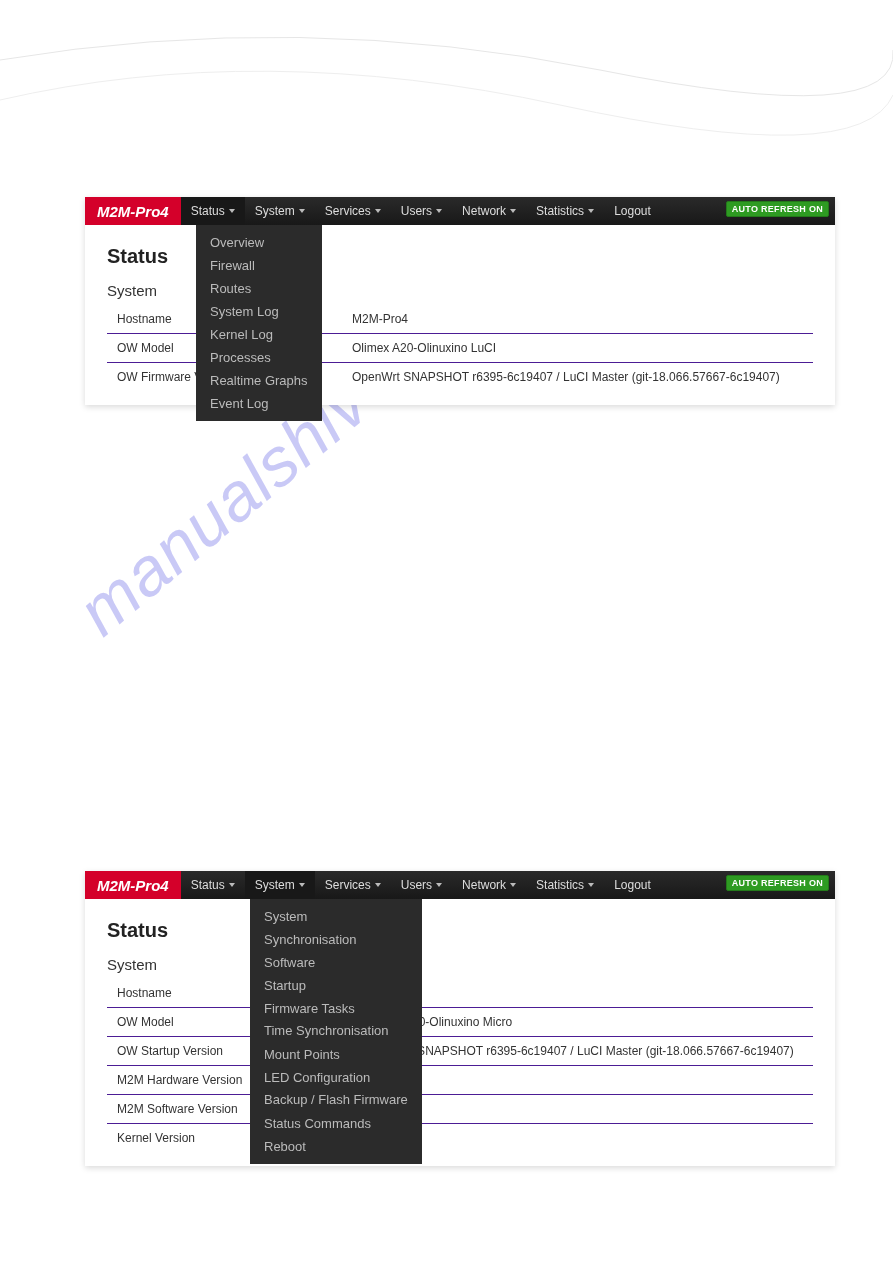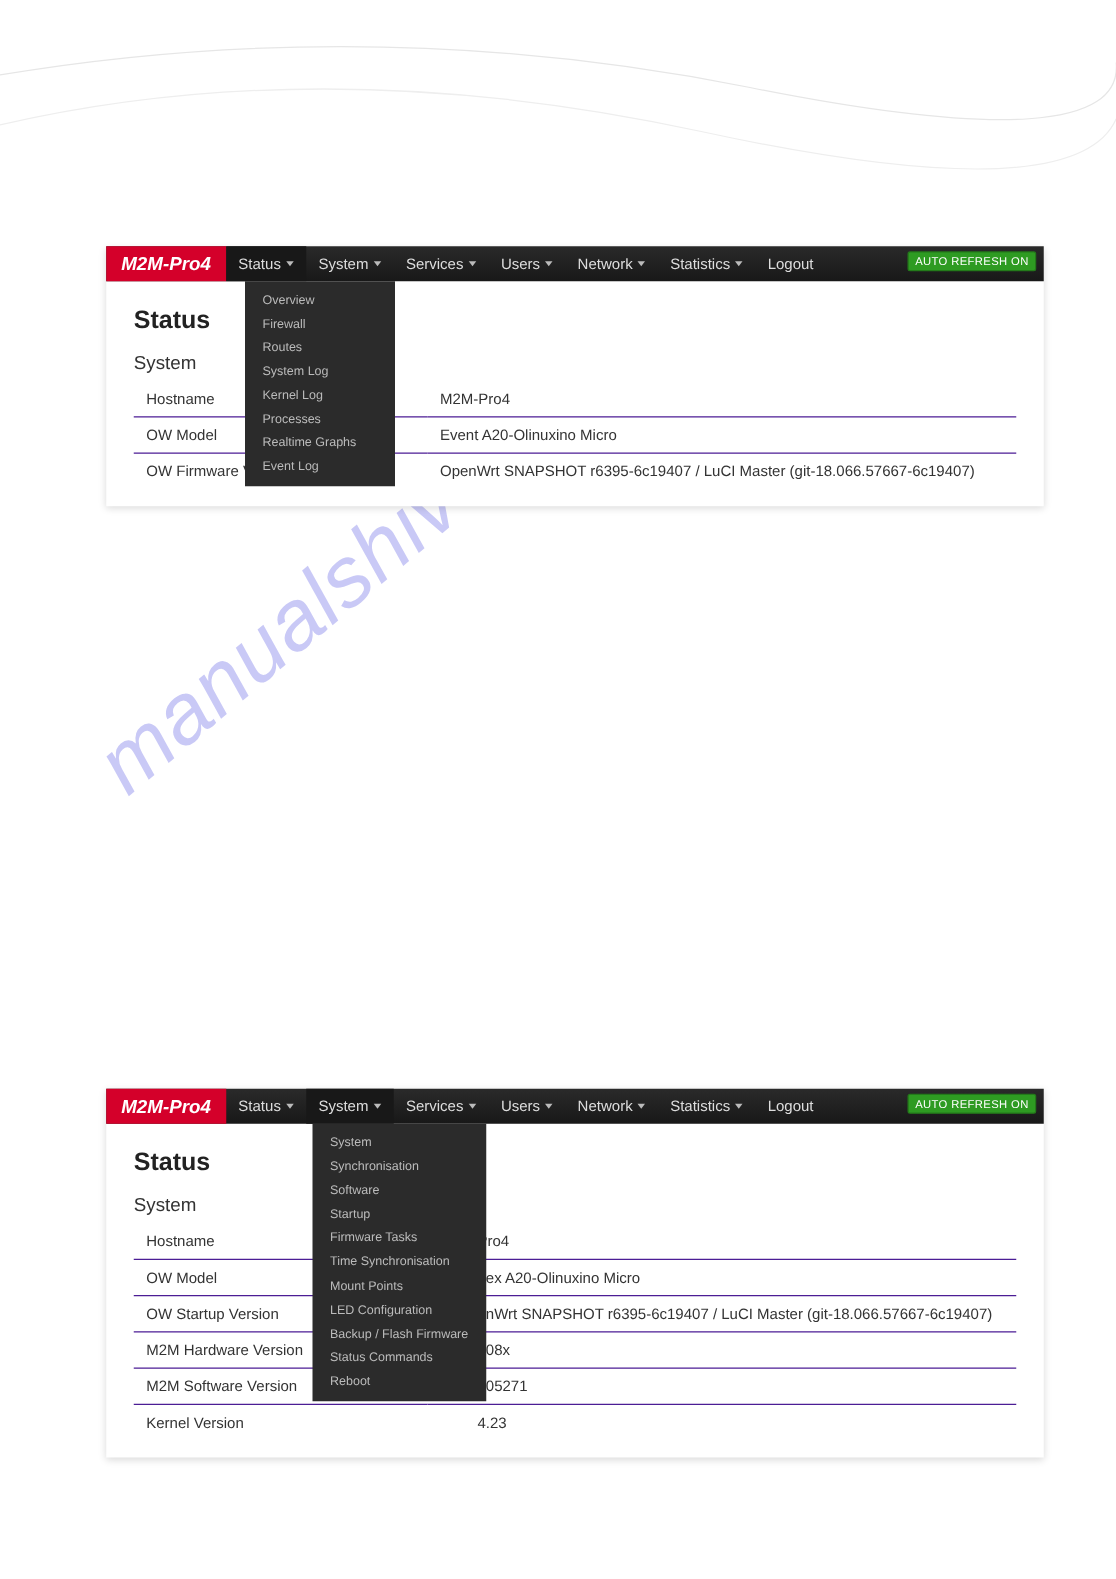--- a/index.html
+++ b/index.html
@@ -10,24 +10,24 @@
   .wave { position: absolute; top: 0; left: 0; width: 893px; height: 160px; pointer-events: none; }
 
   .panel { position: absolute; left: 85px; width: 750px; background: #fff; box-shadow: 0 2px 6px rgba(0,0,0,.15); }
 
   .navbar { height: 28px; background: #222; background: linear-gradient(#2a2a2a,#181818); color: #ddd; display: flex; align-items: stretch; position: relative; }
   .brand { background: #d4002a; color: #fff; font-weight: bold; font-size: 15px; padding: 5px 12px; display: flex; align-items: center; white-space: nowrap; font-style: italic; }
   .nav { display: flex; }
   .nav-item { padding: 6px 10px; color: #ddd; font-size: 12px; display: flex; align-items: center; gap: 4px; cursor: pointer; white-space: nowrap; }
   .nav-item.active { background: #181818; }
   .caret { width: 0; height: 0; border-left: 3px solid transparent; border-right: 3px solid transparent; border-top: 4px solid #bbb; display: inline-block; }
-  .refresh { position: absolute; right: 6px; top: 4px; background: #2e9b22; color: #fff; border: 1px solid #237a1a; font-size: 9px; font-weight: normal; padding: 2px 5px; border-radius: 2px; letter-spacing: .3px; }
+  .refresh { position: absolute; right: 6px; top: 4px; background: #2e9b22; color: #fff; border: 1px solid #237a1a; font-size: 9px; font-weight: bold; padding: 2px 5px; border-radius: 2px; letter-spacing: .3px; }
 
   .dropdown { position: absolute; top: 28px; background: #2b2b2b; min-width: 120px; padding: 6px 0; z-index: 10; }
-  .dropdown-item { color: #bbb; padding: 4px 14px; font-size: 10px; cursor: pointer; white-space: nowrap; }
+  .dropdown-item { color: #bbb; padding: 4px 14px; font-size: 13px; cursor: pointer; white-space: nowrap; }
 
   .body { padding: 20px 22px 14px 22px; }
   .h1 { font-size: 20px; font-weight: bold; color: #222; margin-bottom: 14px; }
   .h2 { font-size: 15px; color: #333; margin-bottom: 6px; }
   .tbl { width: 100%; border-collapse: collapse; }
   .tbl tr { border-bottom: 1px solid #4c1d95; }
   .tbl tr:last-child { border-bottom: none; }
   .tbl td { padding: 7px 4px 7px 10px; font-size: 12px; color: #333; vertical-align: middle; }
   .tbl td.k { width: 235px; }
 
@@ -94,21 +94,21 @@
     <div class="h1">Status</div>
     <div class="h2">System</div>
     <table class="tbl">
       <tbody>
             <tr>
         <td class="k">Hostname</td>
         <td>M2M-Pro4</td>
       </tr>
       <tr>
         <td class="k">OW Model</td>
-        <td>Event A20-Olinuxino Micro</td>
+        <td>Olimex A20-Olinuxino LuCI</td>
       </tr>
       <tr>
         <td class="k">OW Firmware Ver</td>
         <td>OpenWrt SNAPSHOT r6395-6c19407 / LuCI Master (git-18.066.57667-6c19407)</td>
       </tr>
     </tbody>
         </table>
   </div>
 </div>
 

